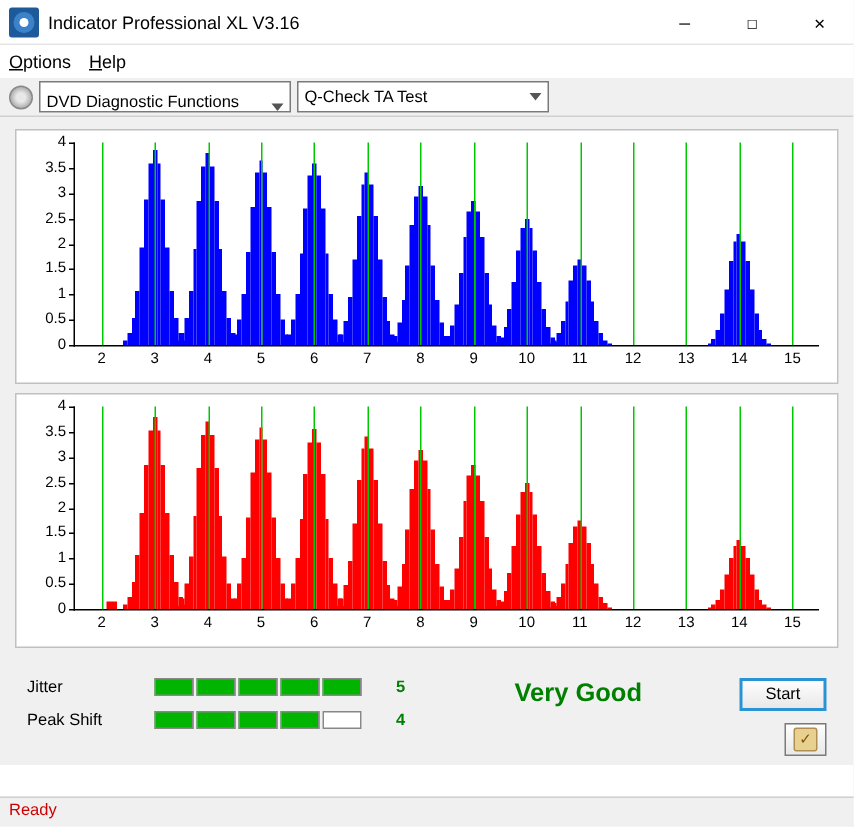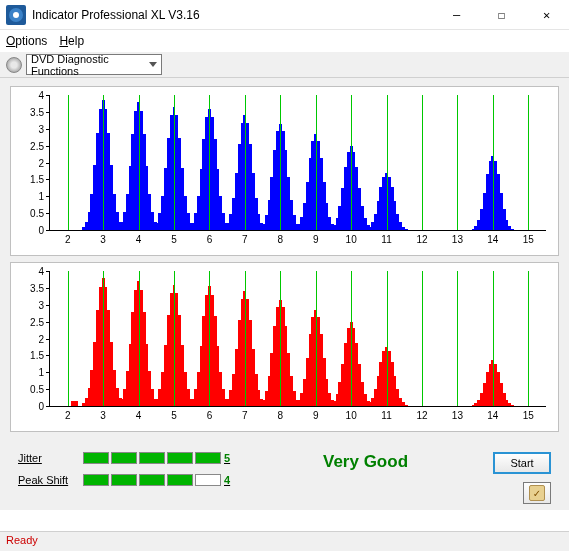--- a/index.html
+++ b/index.html
@@ -13,35 +13,35 @@
 .winbtn { width: 45px; height: 30px; display: flex; align-items: center; justify-content: center; font-family: monospace; font-size: 12px; color: #000; }
 .winbtn.close { background: none; }
 .menubar { background: #fff; height: 22px; display: flex; align-items: center; padding-left: 6px; gap: 12px; }
 .menubar span { font-size: 12px; }
 .menubar span u { text-decoration: underline; }
 .toolbar { background: #f0f0f0; height: 26px; display: flex; align-items: center; padding: 2px 6px; gap: 4px; border-bottom: 1px solid #d0d0d0; }
 .drive-icon { width: 16px; height: 16px; background: radial-gradient(circle, #e8e8e8 30%, #b0b0b0 70%); border-radius: 50%; border: 1px solid #888; }
 .dropdown { height: 21px; background: #fff; border: 1px solid #7a7a7a; display: flex; align-items: center; padding: 0 4px; font-size: 11px; position: relative; }
 .dropdown::after { content: ""; position: absolute; right: 4px; width: 0; height: 0; border-left: 4px solid transparent; border-right: 4px solid transparent; border-top: 5px solid #555; }
 .dd1 { width: 172px; }
-.dd2 { width: 136px; }
+.dd2 { width: 168px; align-items: flex-end; }
 .dd3 { width: 168px; }
 .chart-area { background: #f0f0f0; padding: 8px 10px 4px 10px; }
 .chart-panel { background: #fff; border: 1px solid #c0c0c0; height: 170px; position: relative; margin-bottom: 6px; }
 .plot { position: absolute; left: 38px; right: 12px; top: 8px; bottom: 24px; border-left: 1px solid #000; border-bottom: 1px solid #000; }
 .ytick { position: absolute; right: 100%; margin-right: 6px; font-size: 10px; transform: translateY(-50%); }
 .yt-line { position: absolute; left: -4px; width: 4px; height: 1px; background: #000; }
 .xtick { position: absolute; top: 100%; margin-top: 4px; font-size: 10px; transform: translateX(-50%); }
 .bar { position: absolute; bottom: 0; }
 .bar.blue { background: #0000ff; }
 .bar.red { background: #ff0000; }
 .vline { position: absolute; bottom: 0; top: 0; width: 1px; background: #00c800; }
 .bottom-panel { background: #f0f0f0; padding: 10px 18px 6px 18px; display: flex; align-items: flex-start; }
 .meters { display: flex; flex-direction: column; gap: 10px; }
-.meter-row { display: flex; align-items: flex-end; gap: 3px; text-decoration: underline; }
+.meter-row { display: flex; align-items: flex-end; gap: 23px; }
 .meter-label { width: 62px; font-size: 11px; text-align: left; }
 .meter-boxes { display: flex; gap: 2px; }
 .mbox { width: 26px; height: 12px; border: 1px solid #888; background: #fff; }
 .mbox.on { background: #00b400; }
 .meter-val { width: 14px; font-size: 11px; color: #008000; text-align: left; font-weight: bold; }
 .quality { flex: 1; text-align: center; }
 .quality-label { font-size: 11px; margin-bottom: 6px; }
 .quality-val { font-size: 17px; font-weight: bold; color: #008000; }
 .btn-col { display: flex; flex-direction: column; gap: 8px; align-items: flex-end; }
 .btn { width: 58px; height: 22px; border: 1px solid #7a7a7a; background: linear-gradient(#fefefe, #e8e8e8); font-size: 11px; display: flex; align-items: center; justify-content: center; }
@@ -68,20 +68,23 @@
 
 <div class="menubar">
   <span><u>O</u>ptions</span>
   <span><u>H</u>elp</span>
 </div>
 
 <div class="toolbar">
   <div class="drive-icon"></div>
   <div class="dropdown dd2">
       <span>DVD Diagnostic Functions</span>
+    </div>
+  <div class="dropdown dd3">
+      <span>Q-Check TA Test</span>
     </div>
 </div>
 
 <div class="chart-area">
   <div class="chart-panel">
     <div class="plot" id="plot0">
         <div class="ytick" style="top: 100%;">0</div>
         <div class="yt-line" style="top: 100%;"></div>
         <div class="ytick" style="top: 87.5%;">0.5</div>
         <div class="yt-line" style="top: 87.5%;"></div>

